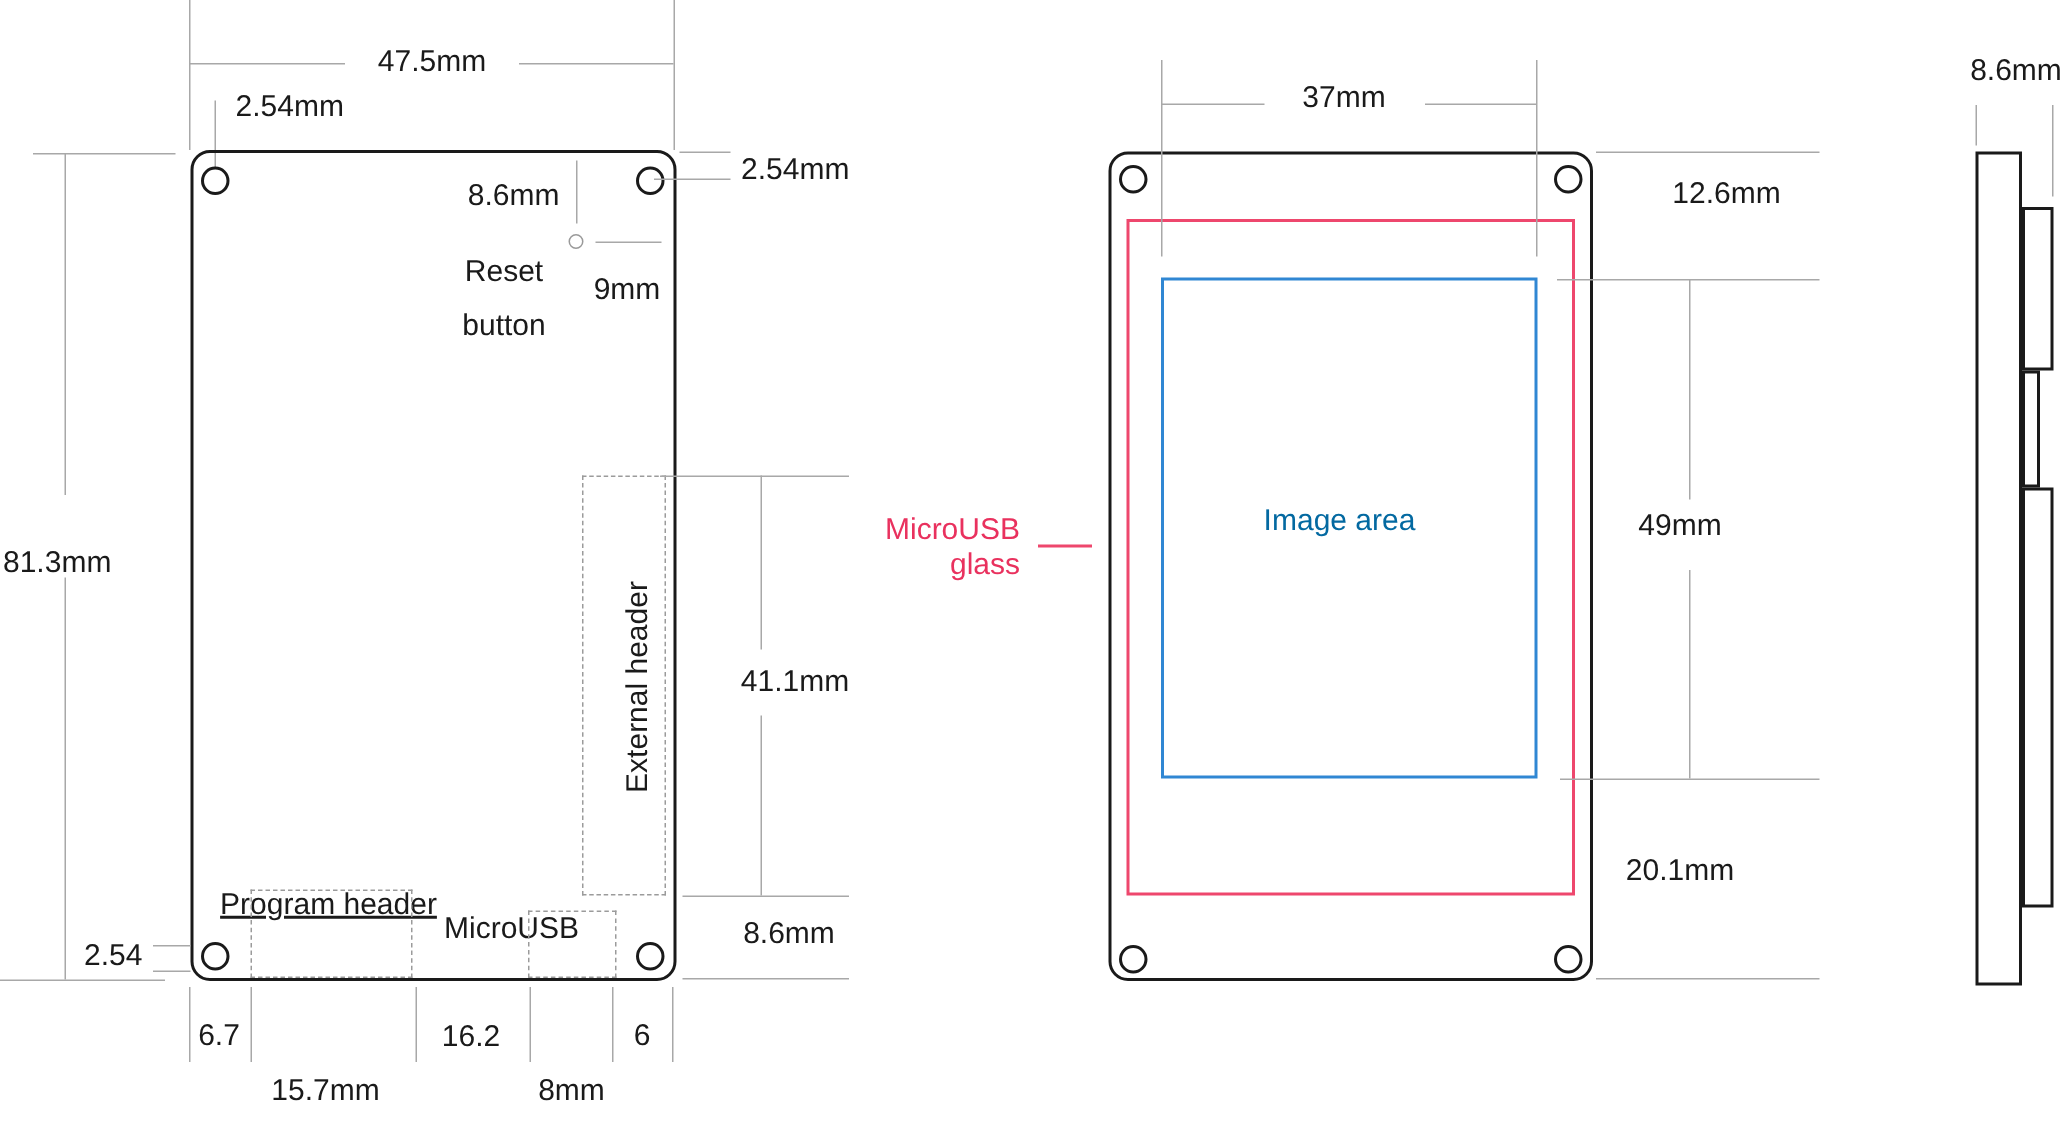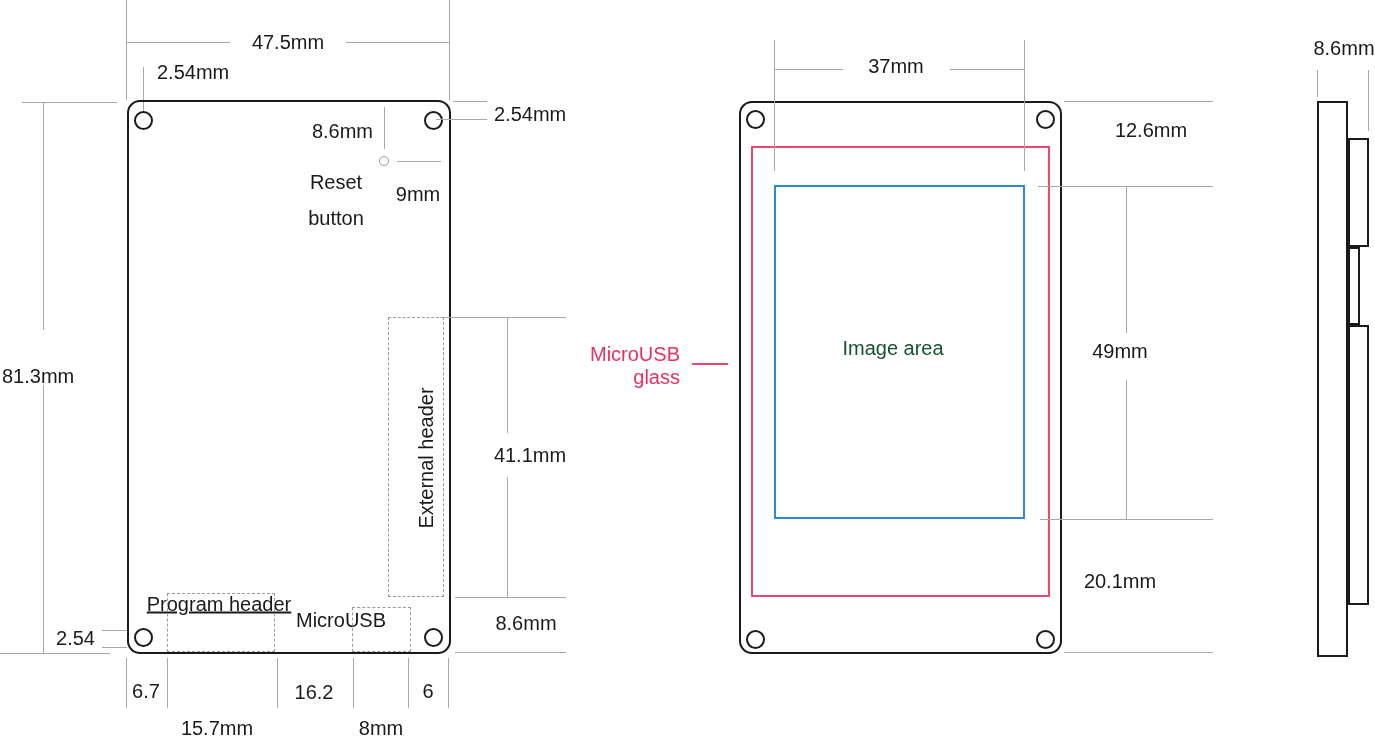--- a/index.html
+++ b/index.html
@@ -14,21 +14,21 @@
   .l{transform:translateY(-50%);}
   .r{transform:translateY(-50%);text-align:right;}
   .rot{transform:translate(-50%,-50%) rotate(-90deg);}
   .board{position:absolute;box-sizing:border-box;border:2.5px solid #1a1a1a;border-radius:13px;background:transparent;}
   .hole{position:absolute;box-sizing:border-box;width:19px;height:19px;border:2.5px solid #1a1a1a;border-radius:50%;background:#fff;}
   .dash{position:absolute;box-sizing:border-box;border:1.6px dashed #9b9b9b;background:transparent;}
   .srect{position:absolute;box-sizing:border-box;border:2.3px solid #1a1a1a;background:transparent;}
   .pinkrect{position:absolute;box-sizing:border-box;border:2px solid #ee476d;}
   .bluerect{position:absolute;box-sizing:border-box;border:2.5px solid #3087d3;}
   .pink{color:#e9315e;}
-  .blue{color:#14532d;}
+  .blue{color:#0369a1;}
   .circ{position:absolute;box-sizing:border-box;border:1.6px solid #9a9a9a;border-radius:50%;width:10px;height:10px;background:#fff;}
 </style>
 </head>
 <body>
 
 <div class="canvas">
 
   <div class="ln" style="left:126px;top:0;width:1px;height:100px;"></div>
   <div class="ln" style="left:449px;top:0;width:1px;height:100px;"></div>
   <div class="ln" style="left:126px;top:42px;width:104px;height:1px;"></div>

